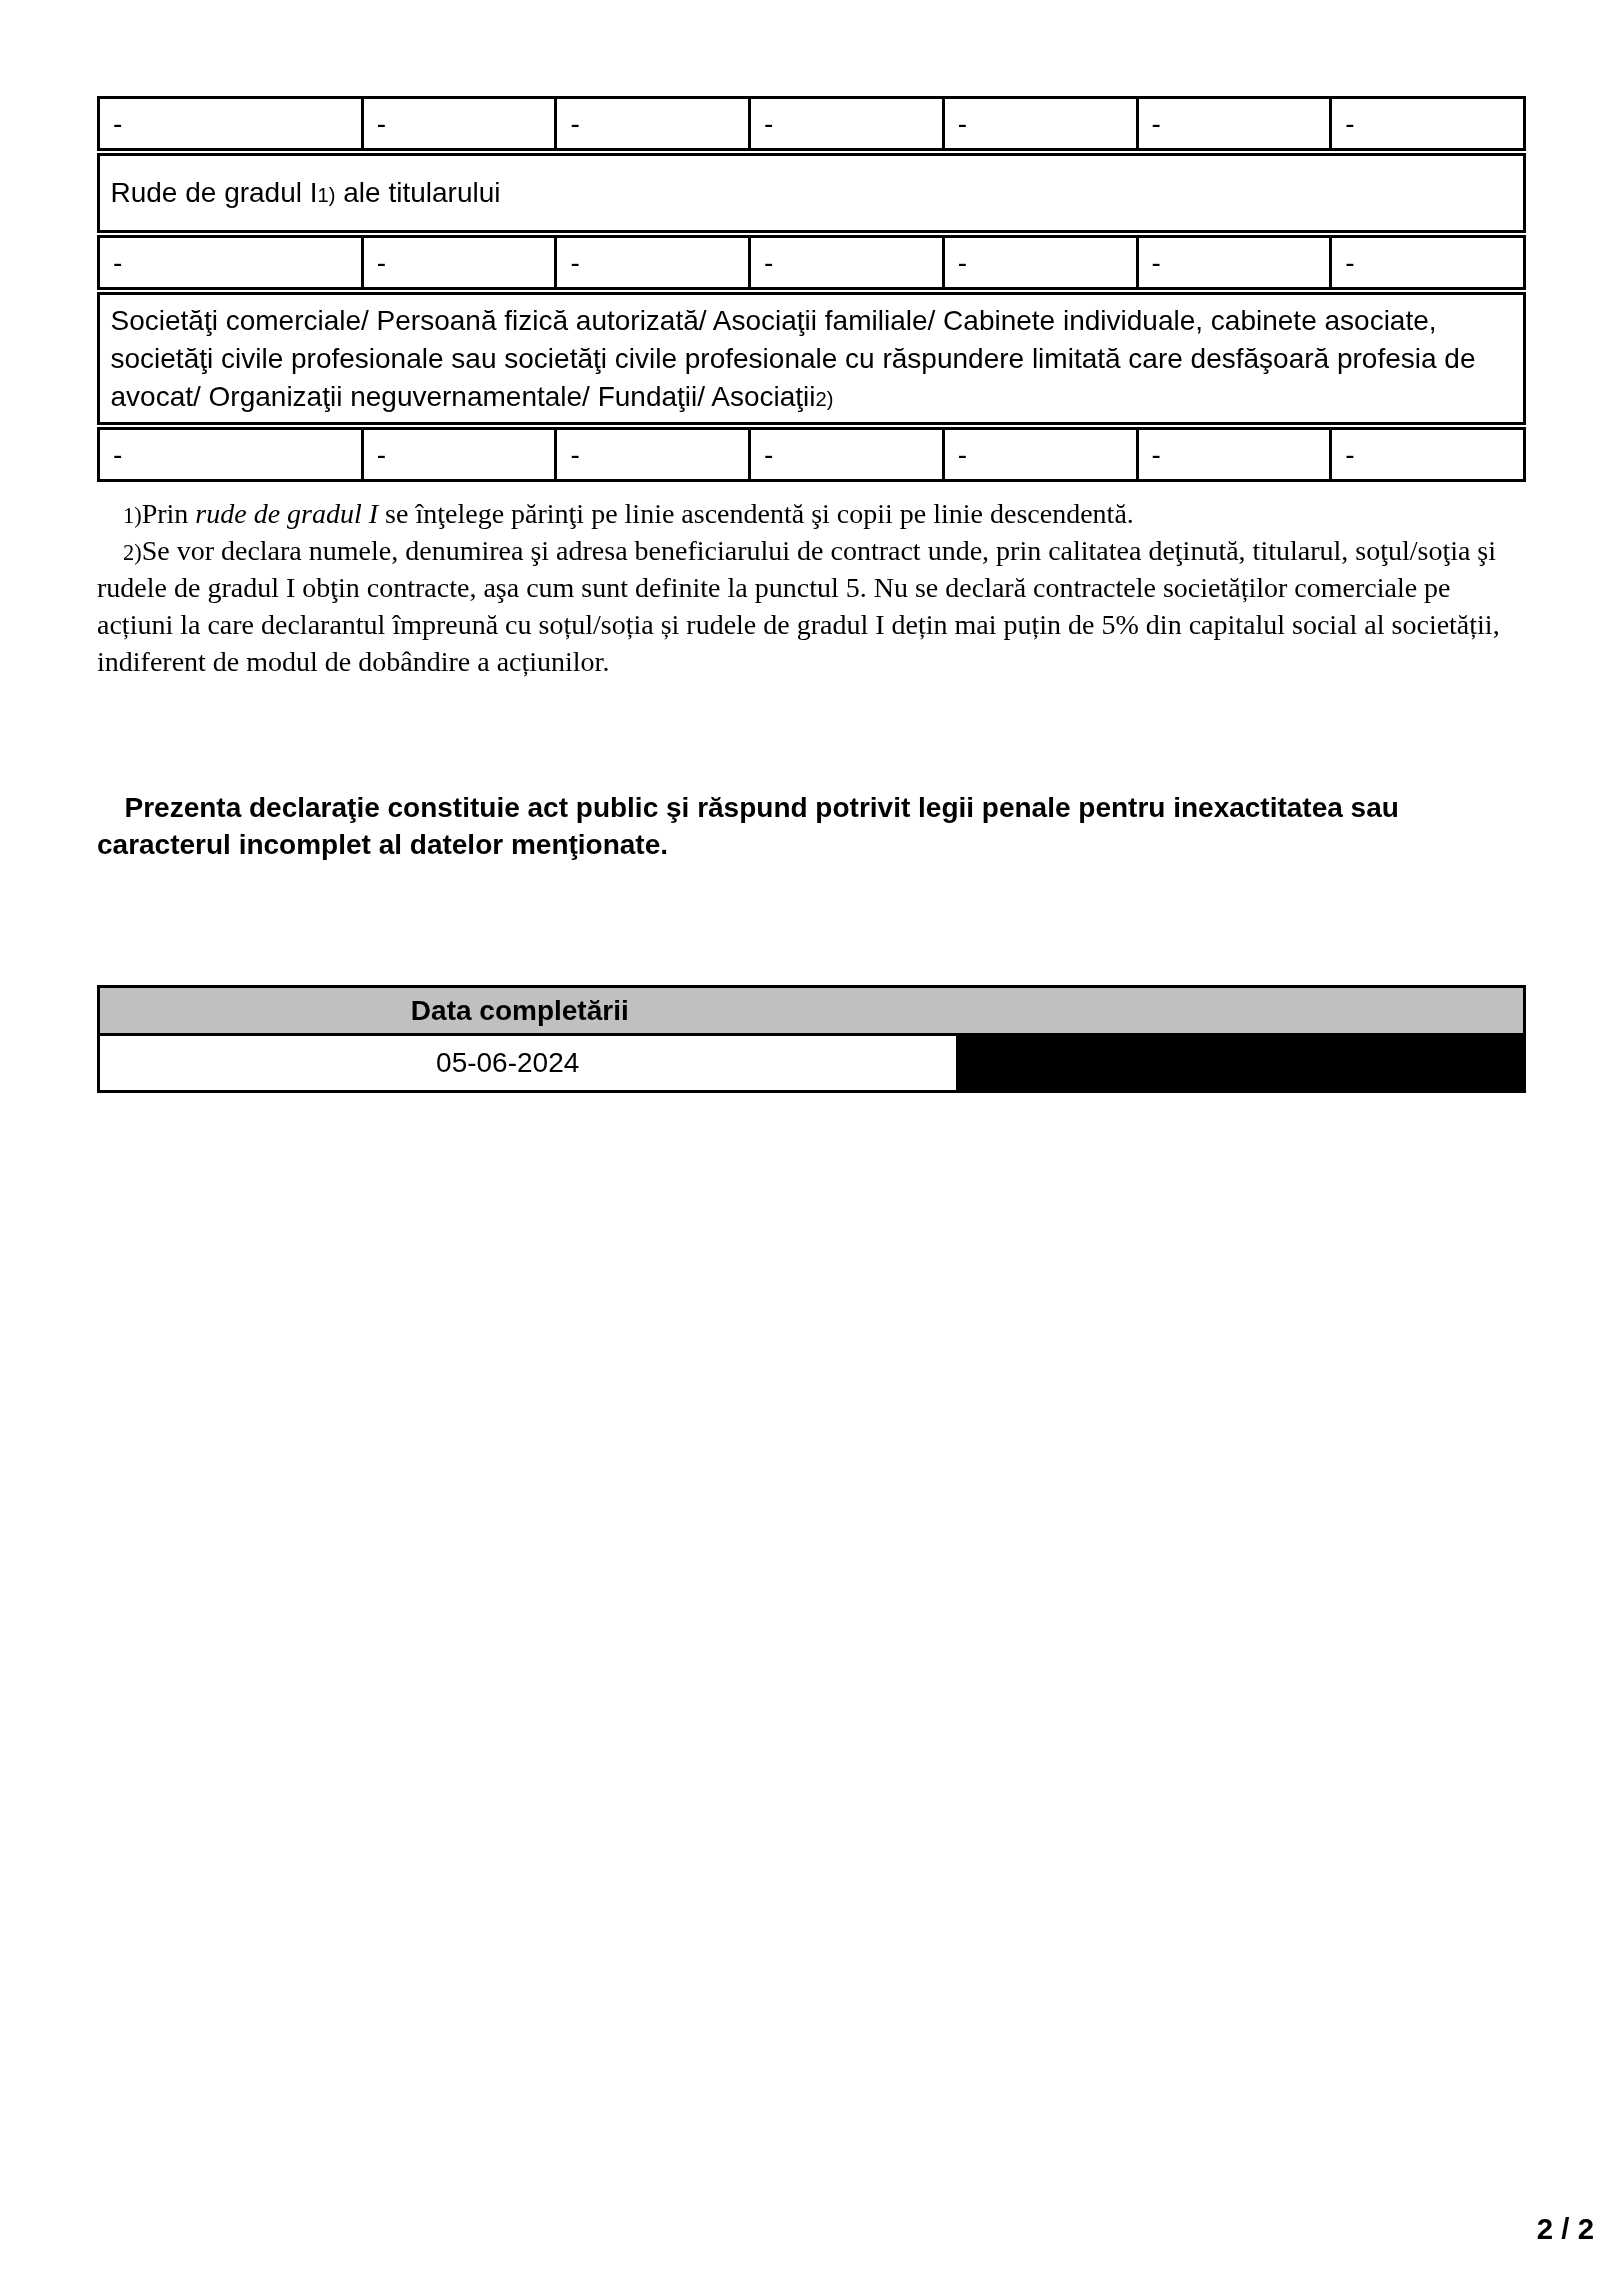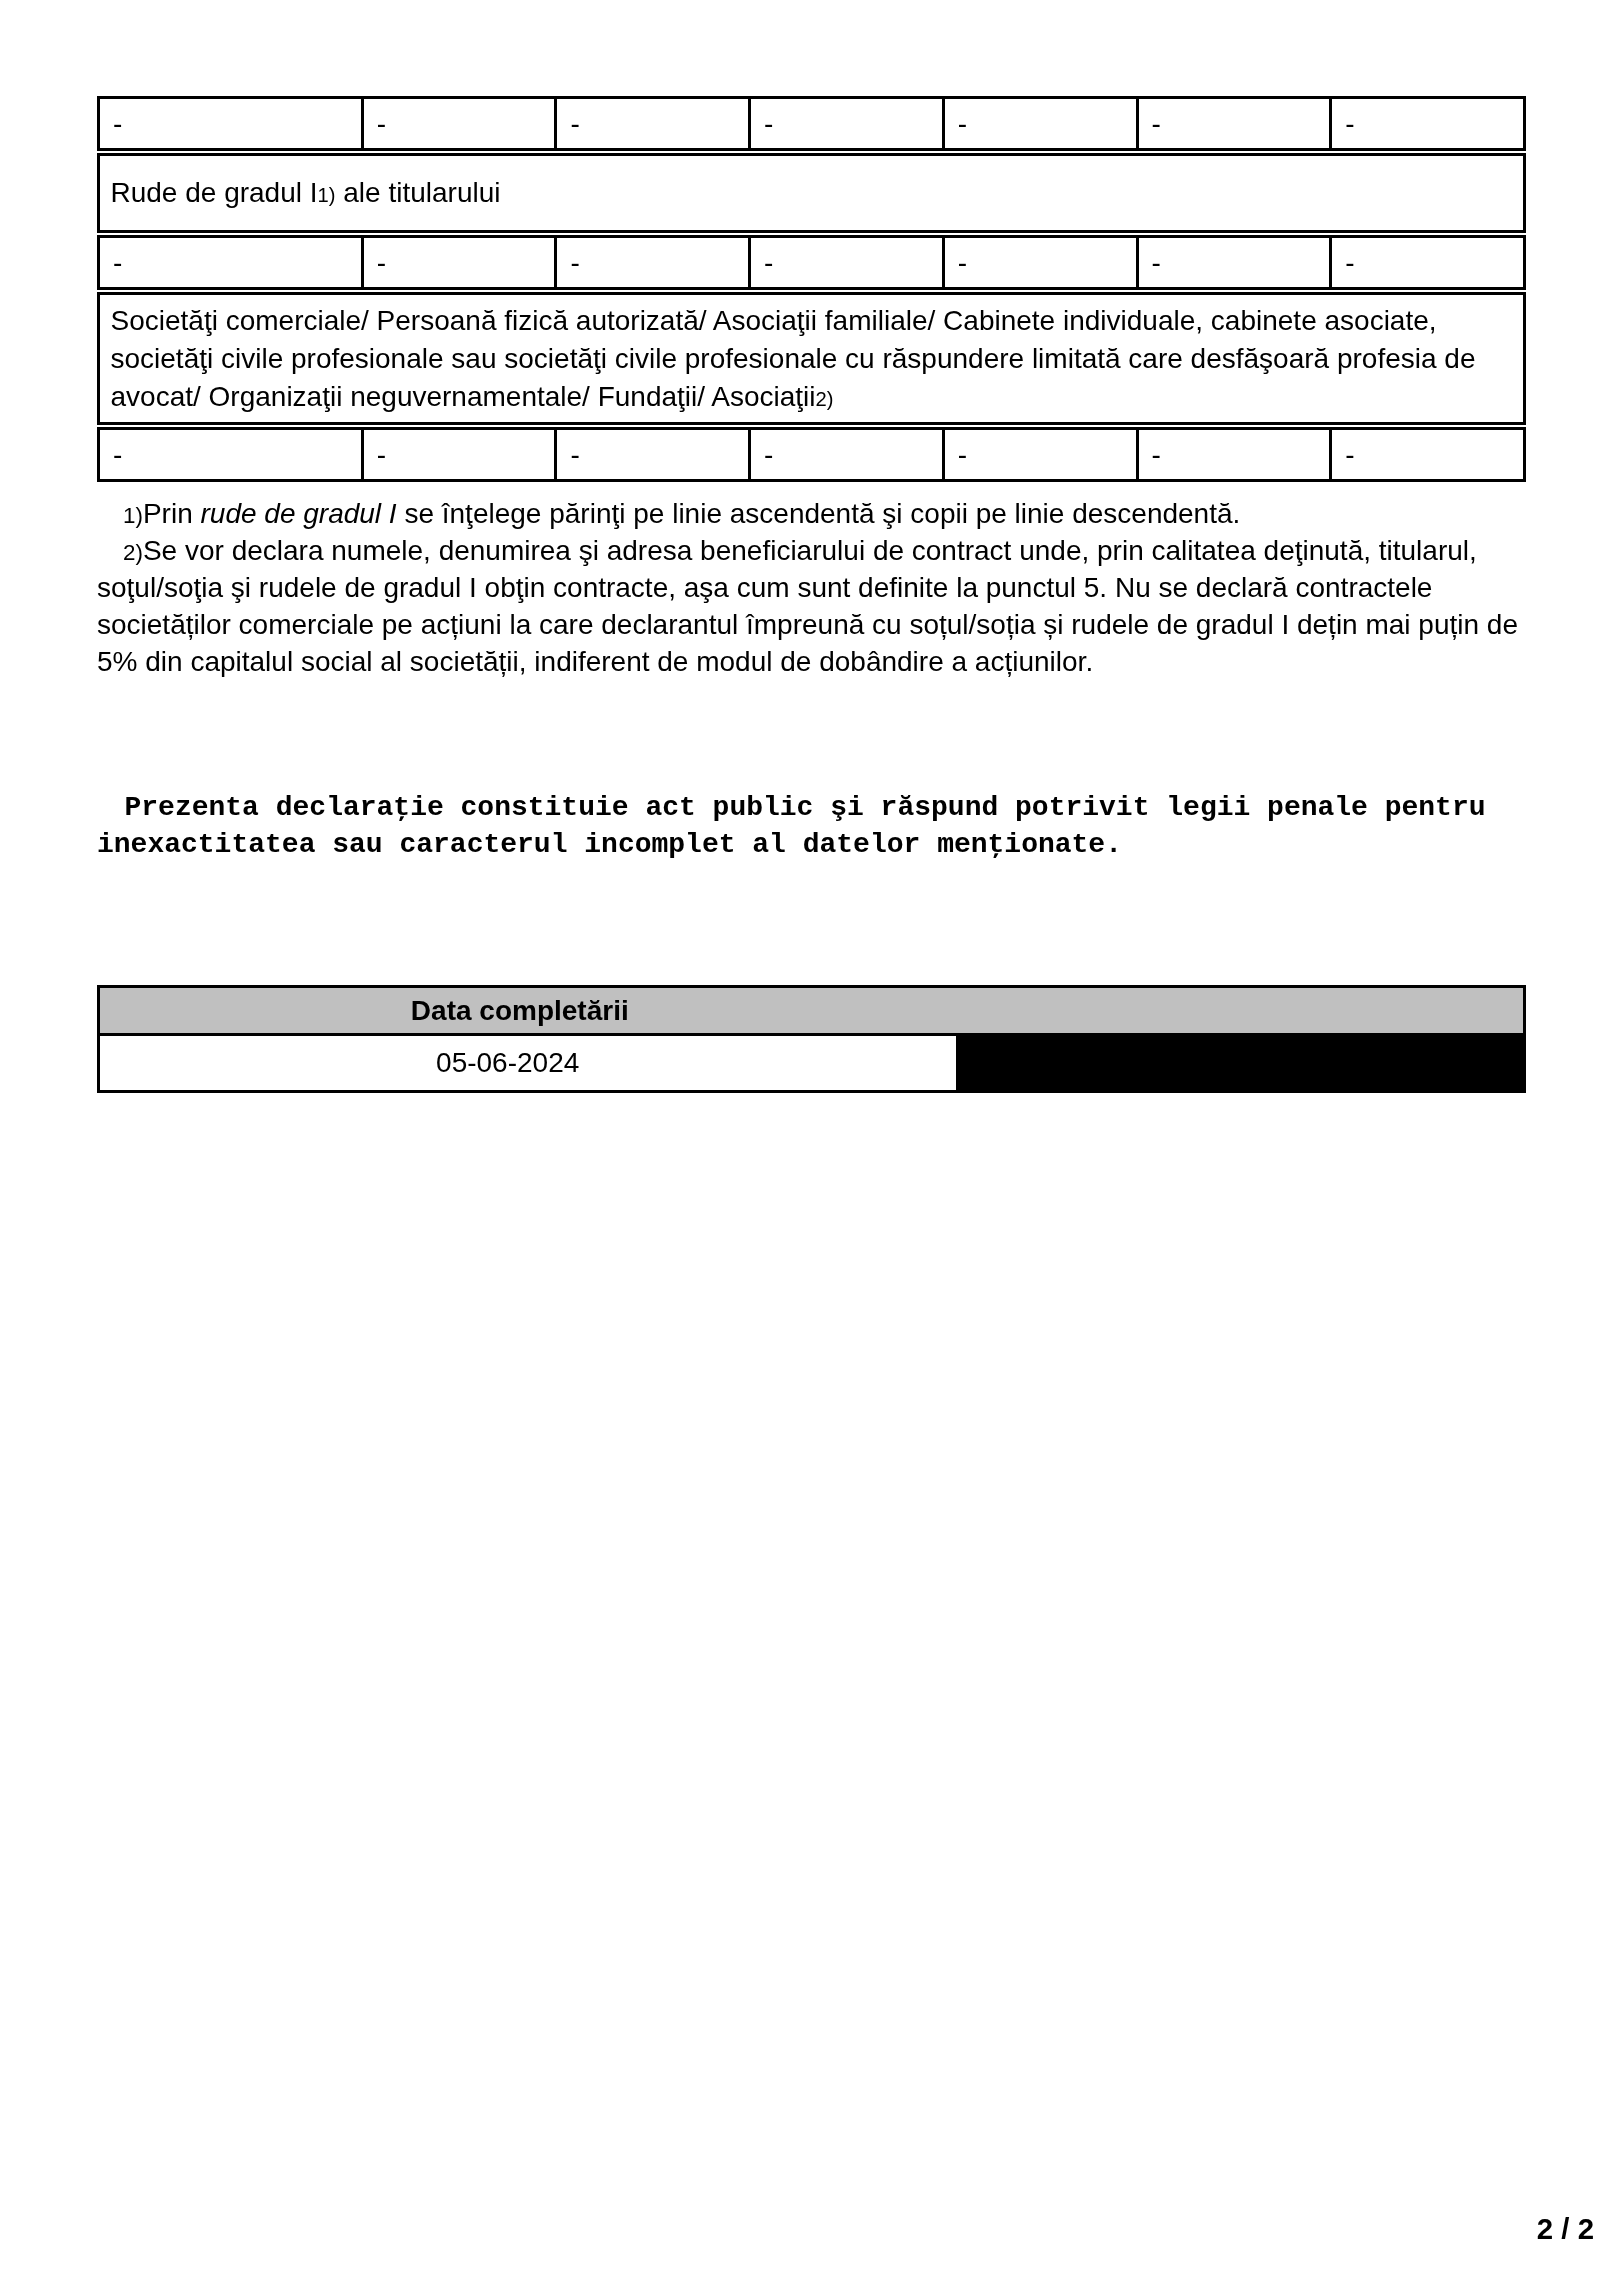--- a/index.html
+++ b/index.html
@@ -59,39 +59,38 @@
 
   
   .footnotes {
     position: absolute;
     left: 97px;
     top: 495px;
     width: 1429px;
     font-size: 28px;
     line-height: 37px;
   }
-  .footnote { text-indent: 26px; }
+  .footnote { text-indent: 26px; font-family: Liberation Serif, serif; }
   .footnote .fmark {
     font-size: 80%;
     vertical-align: 50%;
     line-height: 0;
   }
   .footnote .it { font-style: italic; }
 
   
   .legal-notice {
     position: absolute;
     left: 97px;
     top: 789px;
     width: 1429px;
     font-size: 28px;
     line-height: 37px;
     font-weight: bold;
     text-indent: 27.5px;
-    font-family: Liberation Mono, monospace;
   }
 
   
   .comp-table {
     position: absolute;
     left: 97px;
     top: 985px;
     width: 1429px;
     border: 3.3px solid #000;
   }

